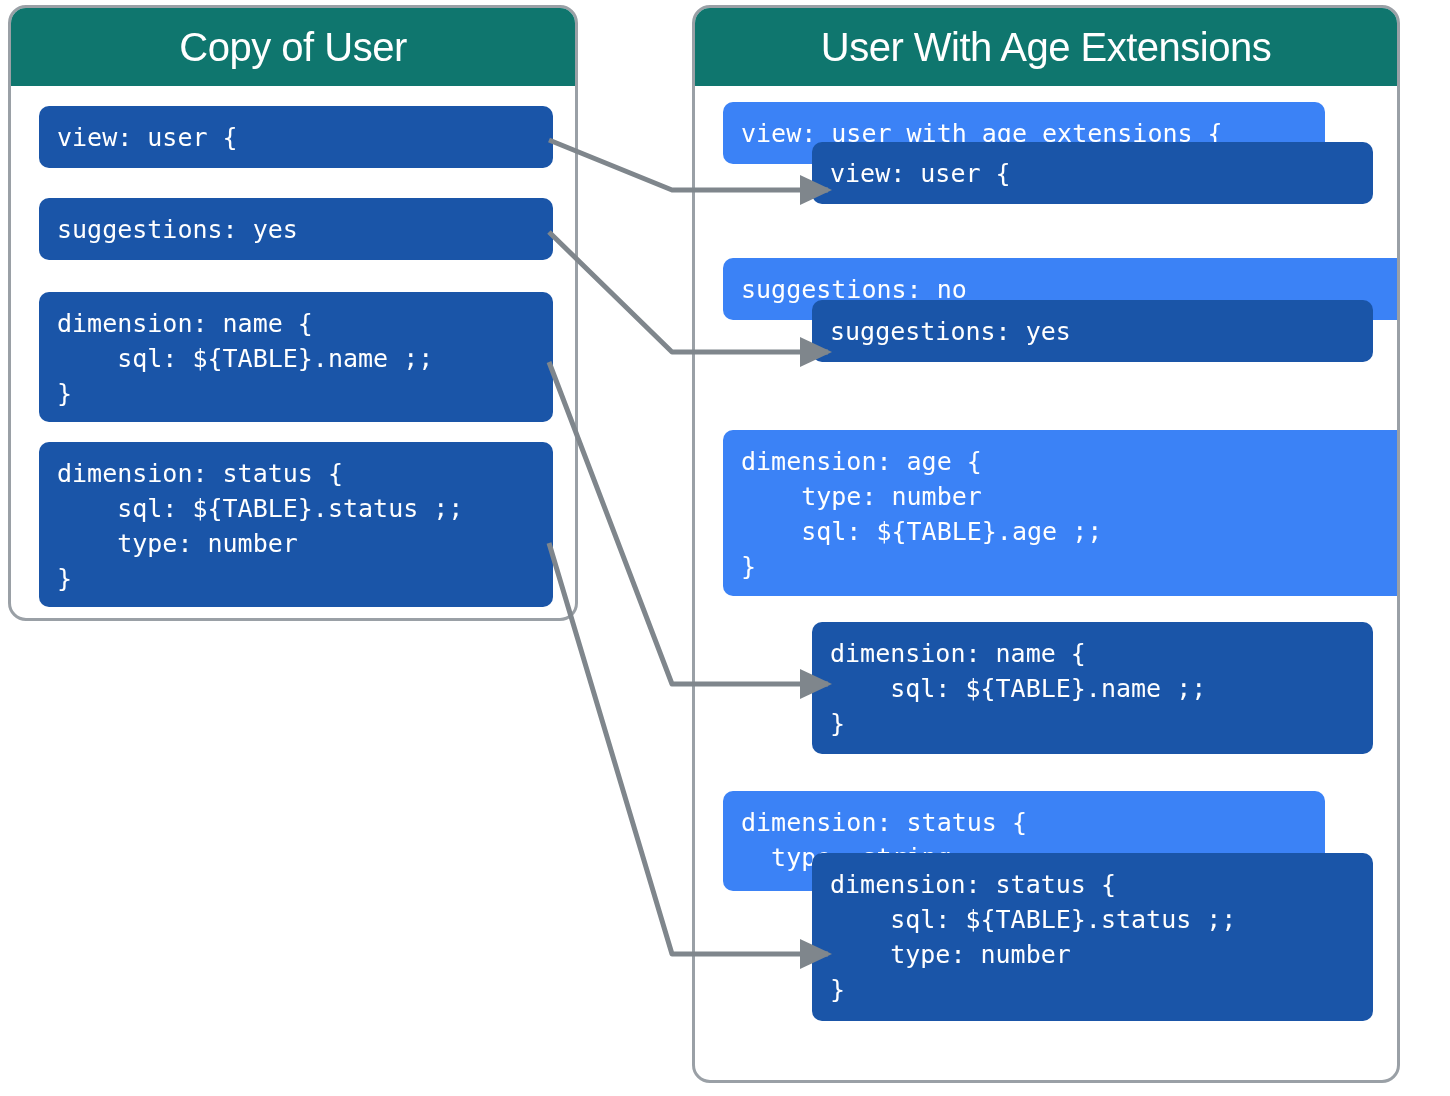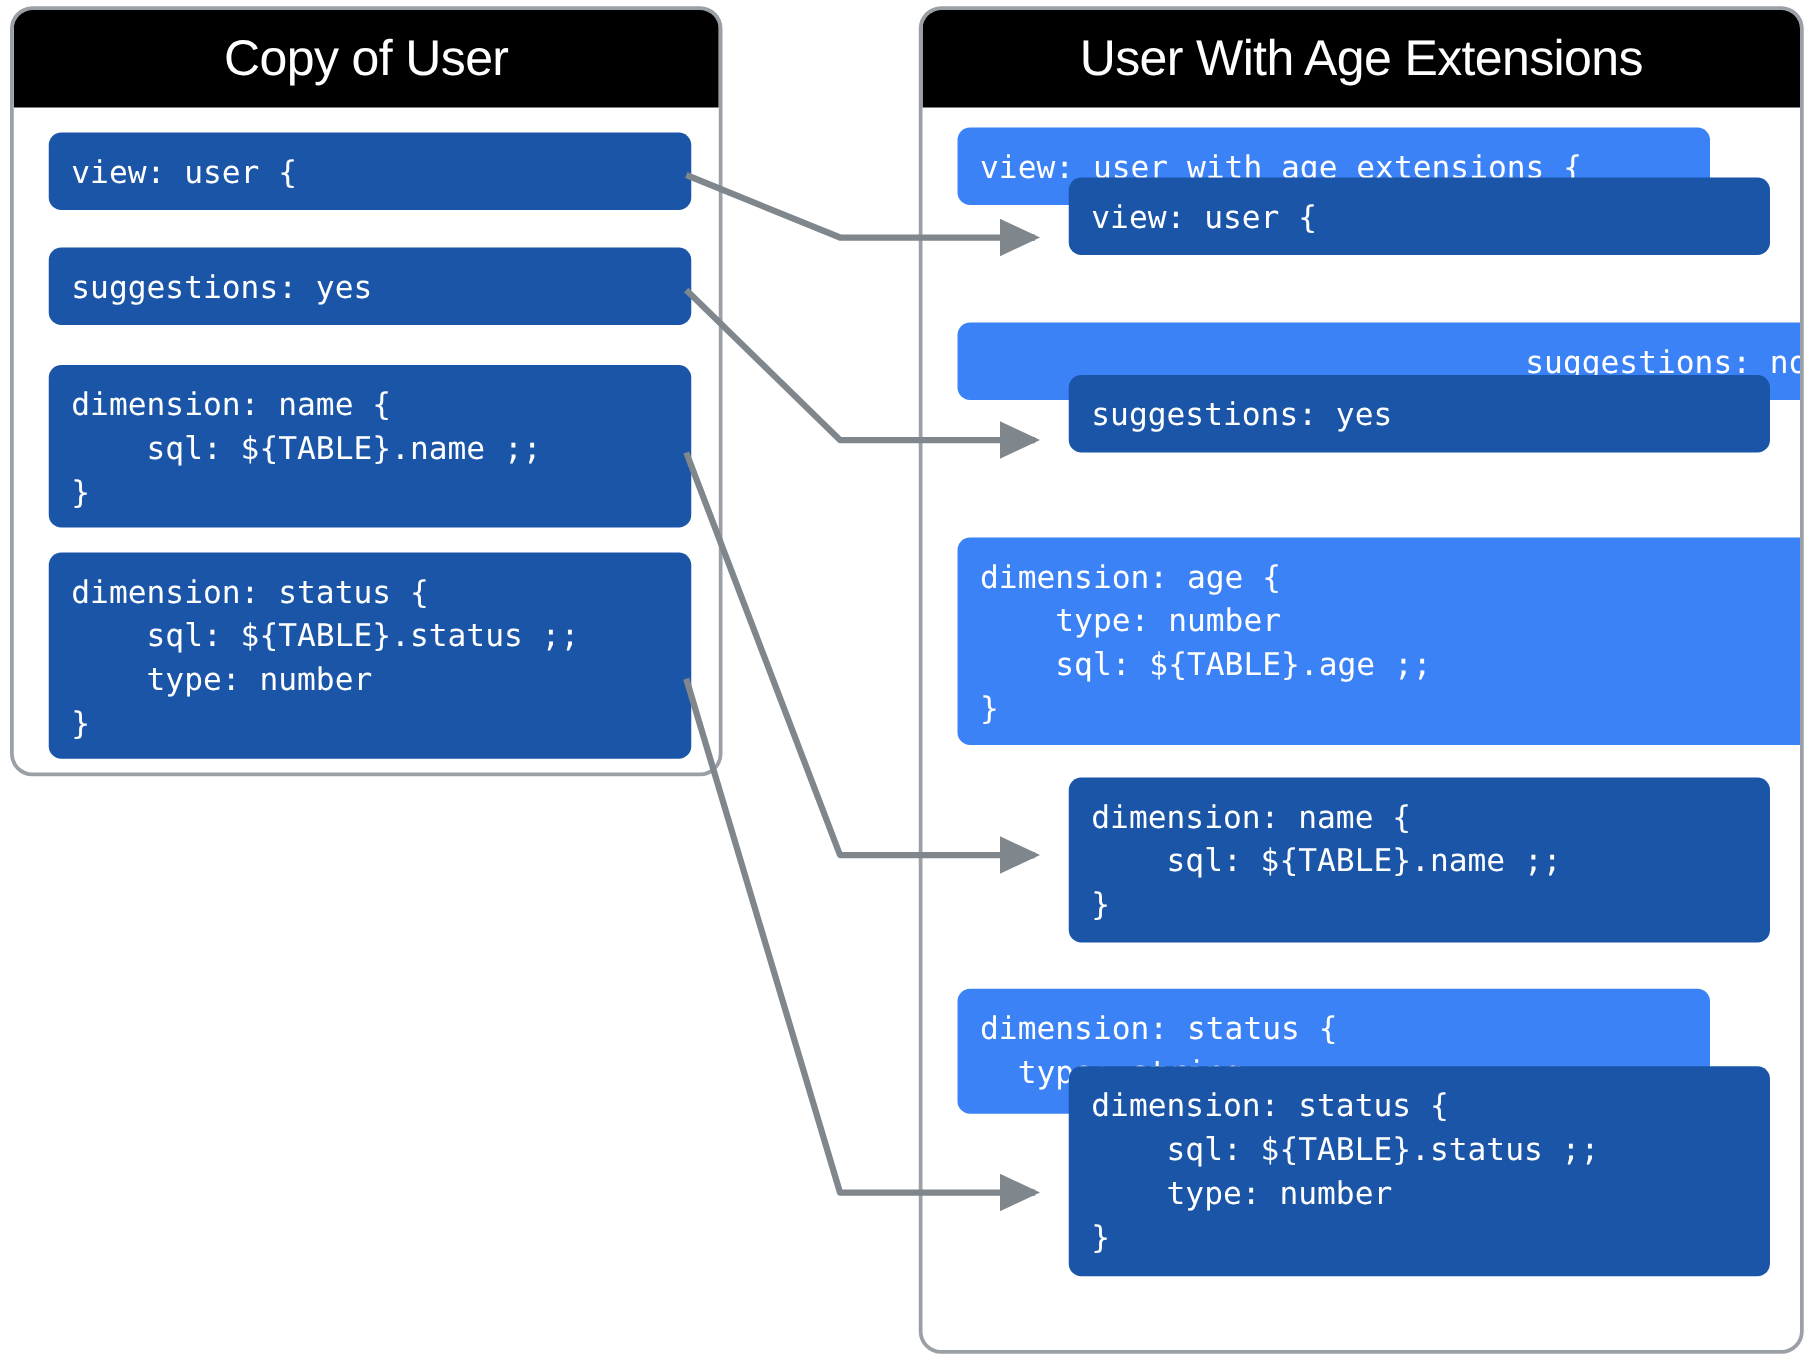--- a/index.html
+++ b/index.html
@@ -22,40 +22,40 @@
   .panel {
     position: absolute;
     box-sizing: border-box;
     border: 3px solid #9AA0A6;
     border-radius: 18px;
     background: #ffffff;
     overflow: hidden;
   }
   .panel-header {
     height: 78px;
-    background: #000000;
+    background: #0f766e;
     display: flex;
     align-items: center;
     justify-content: center;
   }
   .panel-title {
     color: #ffffff;
     font-family: "Liberation Sans", sans-serif;
     font-size: 40px;
     font-weight: 400;
     letter-spacing: -0.5px;
     white-space: nowrap;
   }
   .panel-body {
     position: relative;
     width: 100%;
   }
 
   #panel-left  { left: 8px;   top: 5px;  width: 570px;  height: 616px; }
-  #panel-right { left: 735px; top: 5px;  width: 708px;  height: 1078px; }
+  #panel-right { left: 692px; top: 5px;  width: 708px;  height: 1078px; }
 
   
   .code-box {
     position: absolute;
     box-sizing: border-box;
     border-radius: 10px;
     padding: 14px 18px;
     font-family: "DejaVu Sans Mono", "Liberation Mono", monospace;
     font-size: 25px;
     line-height: 35px;
@@ -108,21 +108,21 @@
 
   <div class="panel" id="panel-right">
     <div class="panel-header">
       <div class="panel-title">User With Age Extensions</div>
     </div>
     <div class="panel-body">
 
       <div class="code-box light layer-light" style="left:28px; top:16px; width:602px; height:62px;">view: user_with_age_extensions {</div>
       <div class="code-box dark layer-dark" style="left:117px; top:56px; width:561px; height:62px;">view: user {</div>
 
-      <div class="code-box light layer-light" style="left:28px; top:172px; width:698px; height:62px;text-align:right;">suggestions: no</div>
+      <div class="code-box light layer-light" style="left:28px; top:172px; width:698px; height:62px;">suggestions: no</div>
       <div class="code-box dark layer-dark" style="left:117px; top:214px; width:561px; height:62px;">suggestions: yes</div>
 
       <div class="code-box light layer-light" style="left:28px; top:344px; width:706px; height:166px;">dimension: age {
     type: number
     sql: ${TABLE}.age ;;
 }</div>
 
       <div class="code-box dark layer-dark" style="left:117px; top:536px; width:561px; height:132px;">dimension: name {
     sql: ${TABLE}.name ;;
 }</div>

